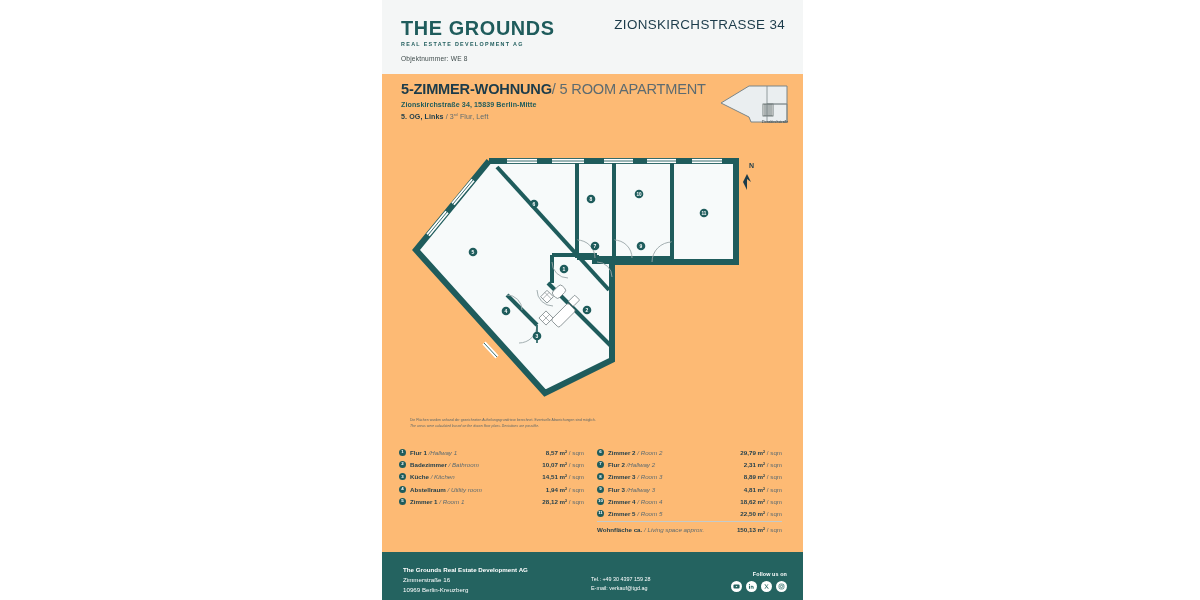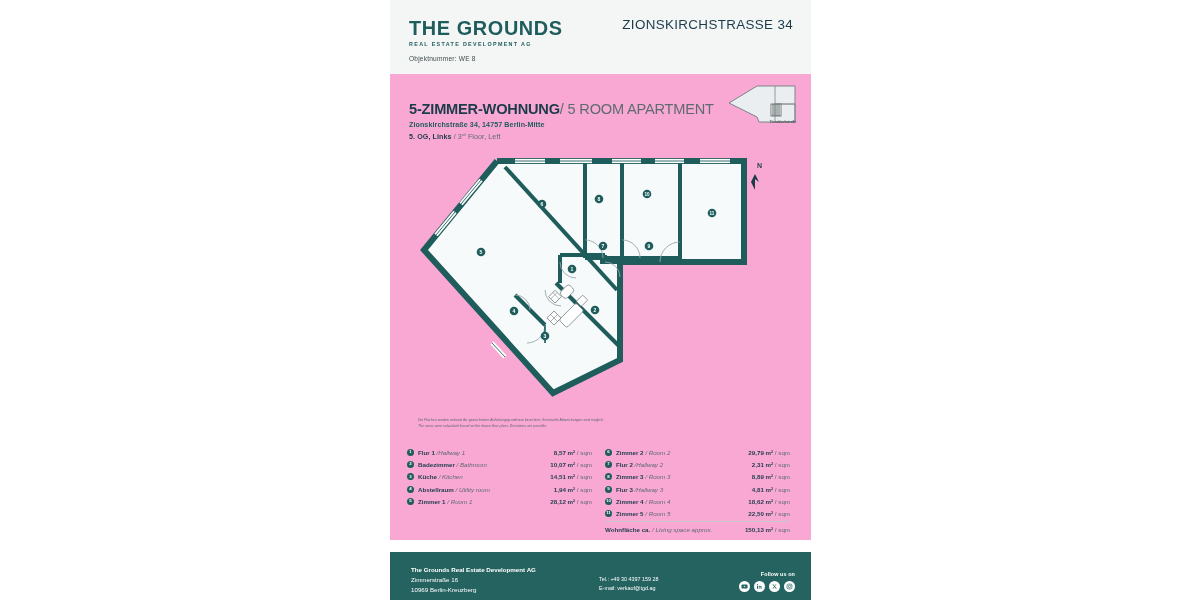--- a/index.html
+++ b/index.html
@@ -2,22 +2,22 @@
 <html><head>
 <meta charset="utf-8">
 <style>
   html,body{margin:0;padding:0;}
   body{
     width:1200px;height:600px;background:#ffffff;
     font-family:"Liberation Sans", sans-serif;
     overflow:hidden;
   }
   .page{
-    position:absolute;left:390px;top:0;width:421px;height:540px;
-    background:#f9a8d4;
+    position:absolute;left:382px;top:0;width:421px;height:600px;
+    background:#fdba74;
   }
   
   .hdr{
     position:absolute;left:0;top:0;width:421px;height:74px;
     background:#f4f6f6;
   }
   .logo{position:absolute;left:19px;top:19px;}
   .logo-main{
     font-size:19.5px;font-weight:bold;letter-spacing:.6px;
     color:#1f5c5c;line-height:1;
@@ -30,21 +30,21 @@
   }
   .objnr{
     position:absolute;left:19px;top:55px;
     font-size:6.6px;color:#3f4b4b;letter-spacing:.2px;
   }
   .street{
     position:absolute;right:18px;top:17px;
     font-size:13.4px;font-weight:normal;color:#1b3b4a;letter-spacing:.35px;
   }
   
-  .title-wrap{position:absolute;left:19px;top:82px;margin-top:20px;}
+  .title-wrap{position:absolute;left:19px;top:82px;}
   .t-main{font-size:14.6px;line-height:1.05;color:#1b3b4a;letter-spacing:-.2px;}
   .t-main b{font-weight:bold;}
   .t-main span.light{font-weight:normal;color:#5d6b70;}
   .t-addr{font-size:7.1px;color:#1f5c5c;font-weight:bold;margin-top:4px;letter-spacing:.1px;}
   .t-floor{font-size:7.1px;color:#1b3b4a;margin-top:3px;letter-spacing:.1px;}
   .t-floor b{font-weight:bold;}
   .t-floor .en{color:#5d6b70;font-weight:normal;}
   sup{font-size:60%;vertical-align:super;}
   
   .inset{position:absolute;left:337px;top:84px;width:70px;height:46px;}
@@ -116,23 +116,23 @@
       <div class="logo-sub">REAL ESTATE DEVELOPMENT AG</div>
     </div>
     <div class="objnr">Objektnummer: WE 8</div>
     <div class="street">ZIONSKIRCHSTRASSE 34</div>
   </div>
 
   <div class="title-wrap">
     <div class="t-main">
       <b>5-ZIMMER-WOHNUNG</b><span class="light">/</span><span class="light">&nbsp;</span><span class="light">5 ROOM APARTMENT</span>
     </div>
-    <div class="t-addr">Zionskirchstraße 34, 14757 Berlin-Mitte</div>
+    <div class="t-addr">Zionskirchstraße 34, 15839 Berlin-Mitte</div>
     <div class="t-floor">
-      <b>5. OG, Links</b><span class="en"> / </span><span class="en">3</span><sup class="en">rd</sup><span class="en"> Floor, Left</span>
+      <b>5. OG, Links</b><span class="en"> / </span><span class="en">3</span><sup class="en">rd</sup><span class="en"> Flur, Left</span>
     </div>
   </div>
 
   <div class="inset">
     <svg width="70" height="46" viewBox="0 0 70 46">
       <path d="M30 2 L68 2 L68 38 L32 38 L30 33 L2 19 Z" fill="#eaeef0" stroke="#7b8588" stroke-width="1"></path>
       <path d="M48 2 L48 20 L68 20" fill="none" stroke="#7b8588" stroke-width="0.8"></path>
       <rect x="44" y="20" width="10" height="12" fill="#ffffff" stroke="#55605f" stroke-width="0.8"></rect>
       <g stroke="#2a3a3a" stroke-width="0.8">
         <line x1="46" y1="20" x2="46" y2="32"></line>

